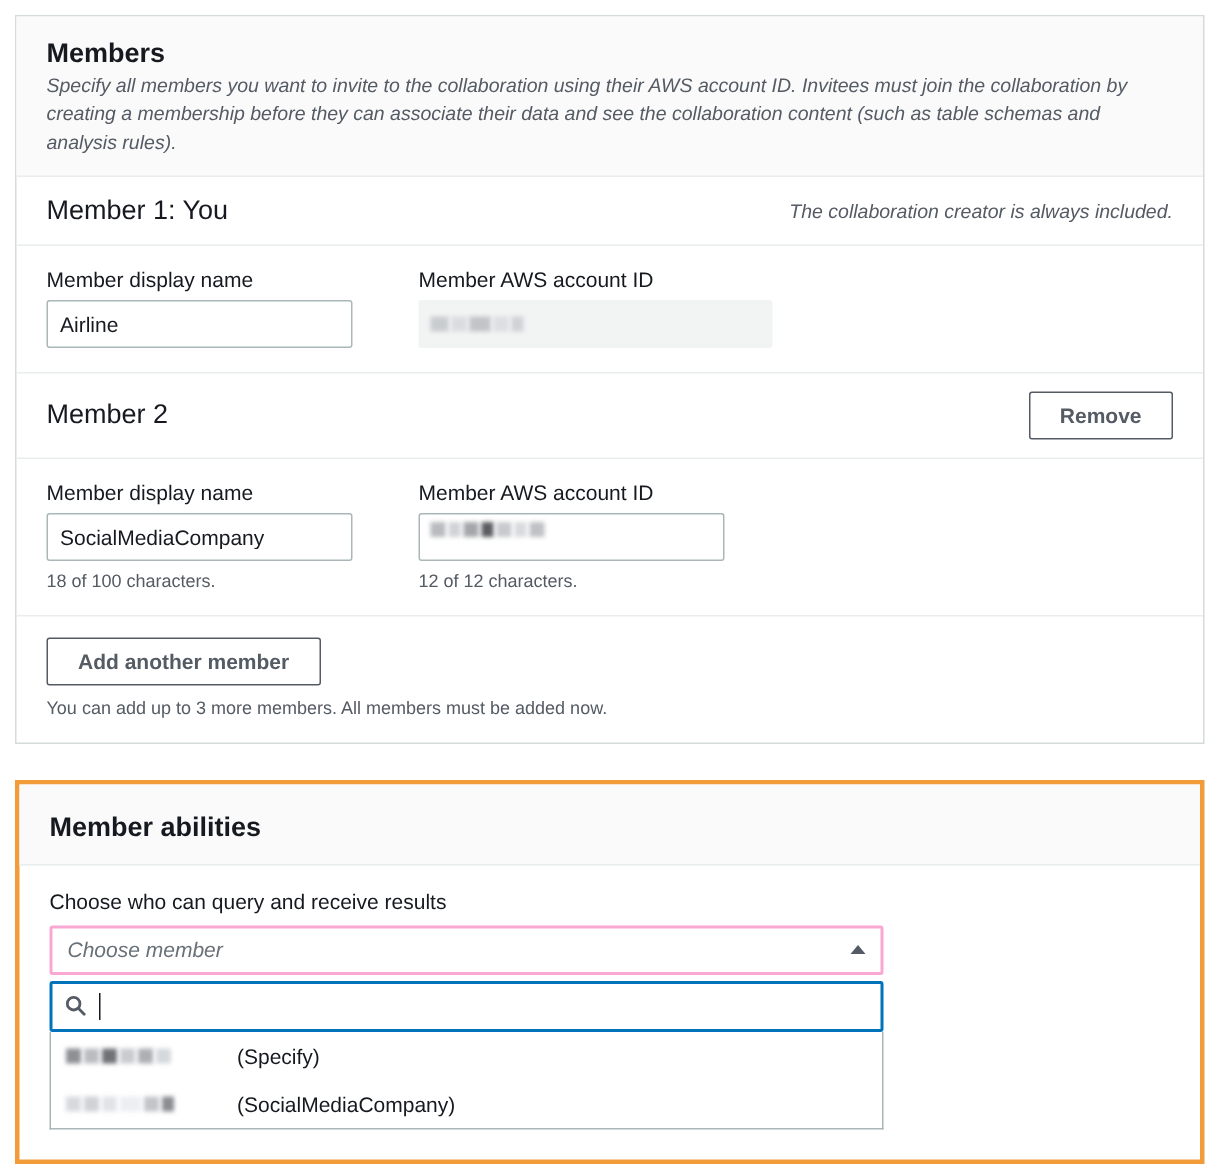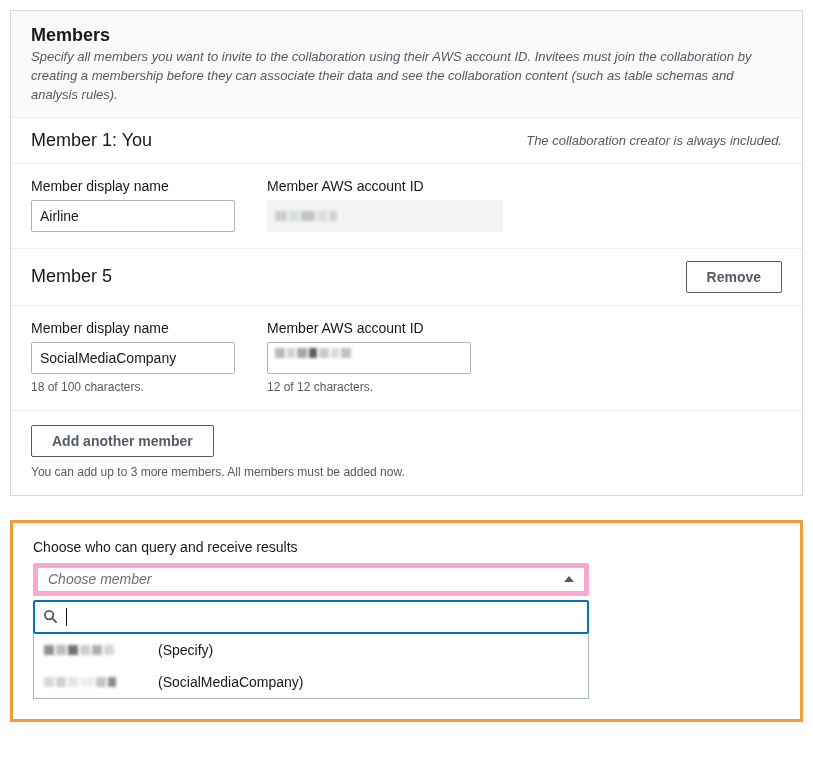--- a/index.html
+++ b/index.html
@@ -51,21 +51,21 @@
     font-weight: 400;
     margin: 0;
   }
   .section-note {
     font-size: 13px;
     font-style: italic;
     color: #545b64;
   }
   .row {
     display: flex;
-    gap: 32px;
+    gap: 44px;
   }
   .field {
     display: flex;
     flex-direction: column;
   }
   .field-label {
     font-size: 14px;
     color: #16191f;
     margin-bottom: 6px;
   }
@@ -127,21 +127,21 @@
   .abilities-header {
     padding: 18px 20px 14px 20px;
     background: #fafafa;
     border-bottom: 1px solid #eaeded;
   }
   .abilities-body {
     padding: 16px 20px 20px 20px;
   }
   .select-box {
     margin-top: 8px;
-    border: 5px solid #f9a8d4;
+    border: 2px solid #f9a8d4;
     border-radius: 2px;
     height: 33px;
     display: flex;
     align-items: center;
     justify-content: space-between;
     padding: 0 10px;
     width: 556px;
     cursor: pointer;
   }
   .select-placeholder {
@@ -233,21 +233,21 @@
             <span style="width:14px;background:#c1c4c7;"></span>
             <span style="width:10px;background:#dcdfe2;"></span>
             <span style="width:8px;background:#cfd2d5;"></span>
           </div>
         </div>
       </div>
     </div>
   </div>
 
   <div class="section-head">
-    <h3 class="section-title">Member 5</h3>
+    <h3 class="section-title">Member 2</h3>
     <button class="btn">Remove</button>
   </div>
 
   <div class="section">
     <div class="row">
       <div class="field">
         <label class="field-label">Member display name</label>
         <input type="text" class="text-input" value="SocialMediaCompany" style="">
         <span class="counter">18 of 100 characters.</span>
       </div>
@@ -271,20 +271,23 @@
   </div>
 
   <div class="section" style="border-bottom:none;">
     <button class="btn">Add another member</button>
     <div class="hint">You can add up to 3 more members. All members must be added now.</div>
   </div>
 </div>
 
 <div class="abilities-wrap">
   <div class="abilities-panel">
+    <div class="abilities-header">
+      <h2 class="panel-title" style="margin:0;">Member abilities</h2>
+    </div>
     <div class="abilities-body">
       <div class="field-label" style="font-weight:400;">Choose who can query and receive results</div>
 
       <div class="select-box">
         <span class="select-placeholder">Choose member</span>
         <span class="caret-up"></span>
       </div>
 
       <div class="search-box">
         <svg width="15" height="15" viewBox="0 0 16 16">

